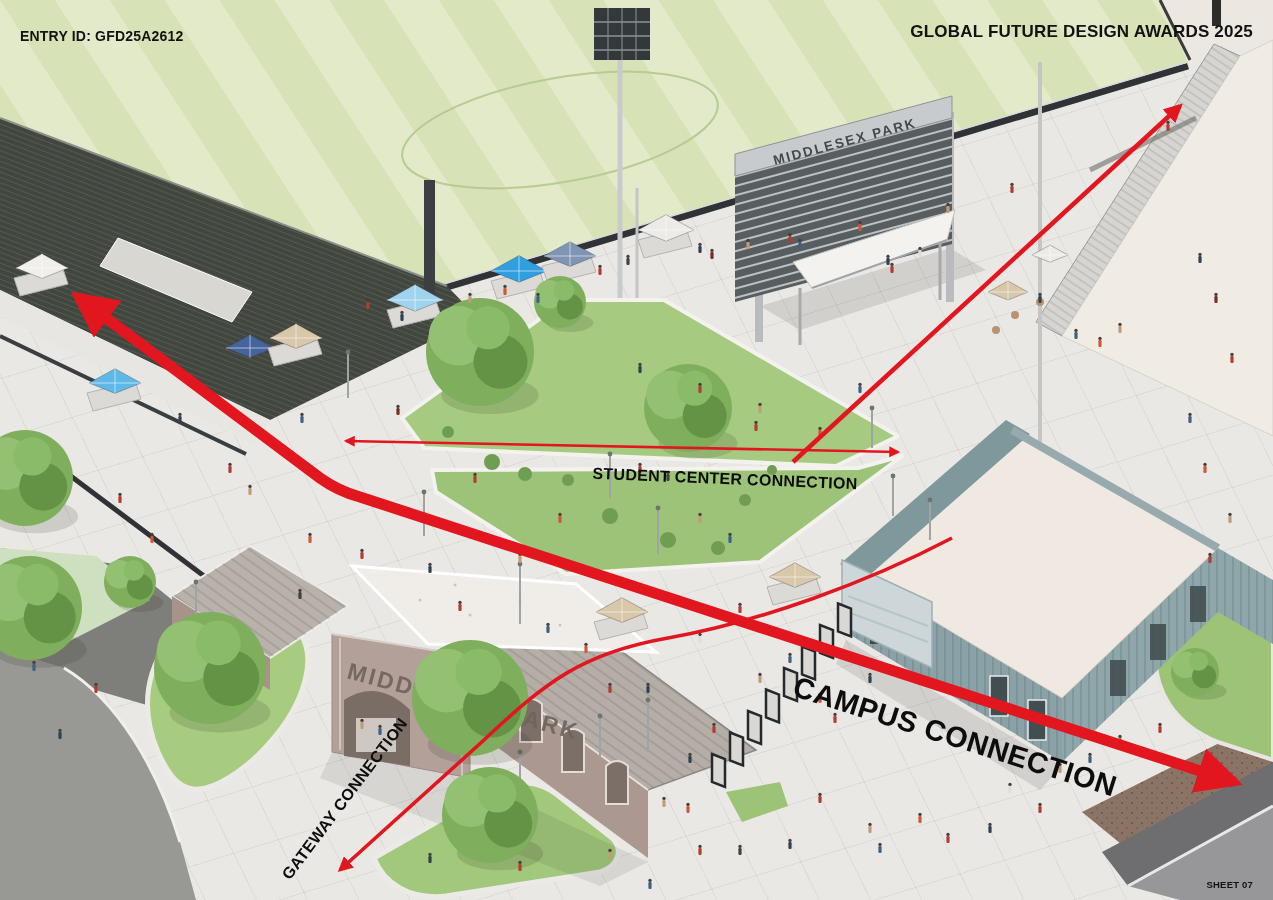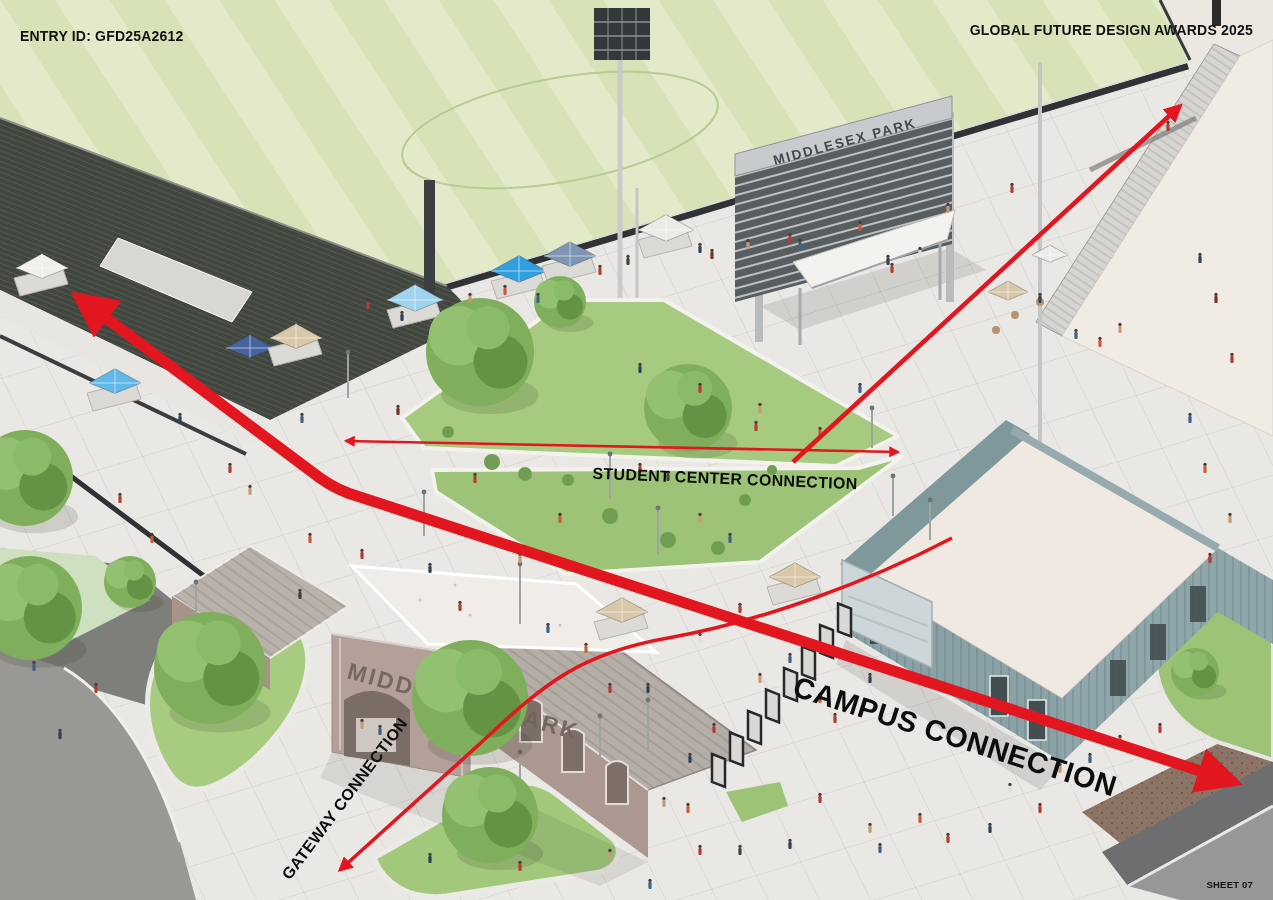--- a/index.html
+++ b/index.html
@@ -17,21 +17,21 @@
     transform-origin:center center;
   }
   .lbl-campus{font-size:29px;letter-spacing:.5px;
     transform:translate(955px,737px) translate(-50%,-50%) rotate(17.5deg);}
   .lbl-student{font-size:16px;letter-spacing:.3px;
     transform:translate(725px,479px) translate(-50%,-50%) rotate(2.3deg);}
   .lbl-gateway{font-size:16px;letter-spacing:.4px;
     transform:translate(345px,799px) translate(-50%,-50%) rotate(-53deg);}
   .corner{position:absolute;font-weight:700;color:#121212;}
   .corner.tl{left:20px;top:28px;font-size:14px;letter-spacing:.2px;}
-  .corner.tr{right:20px;top:22px;font-size:14px;letter-spacing:.2px;margin-left:36px;}
+  .corner.tr{right:20px;top:22px;font-size:17px;letter-spacing:.2px;margin-left:36px;}
   .corner.br{right:20px;bottom:10px;font-size:9.5px;letter-spacing:.2px;}
 </style>
 </head>
 <body>
 
 <div class="sheet">
 
   <svg width="1273" height="900" viewBox="0 0 1273 900">
     <defs>
       <pattern id="mow" width="92" height="92" patternUnits="userSpaceOnUse" patternTransform="rotate(57)">

